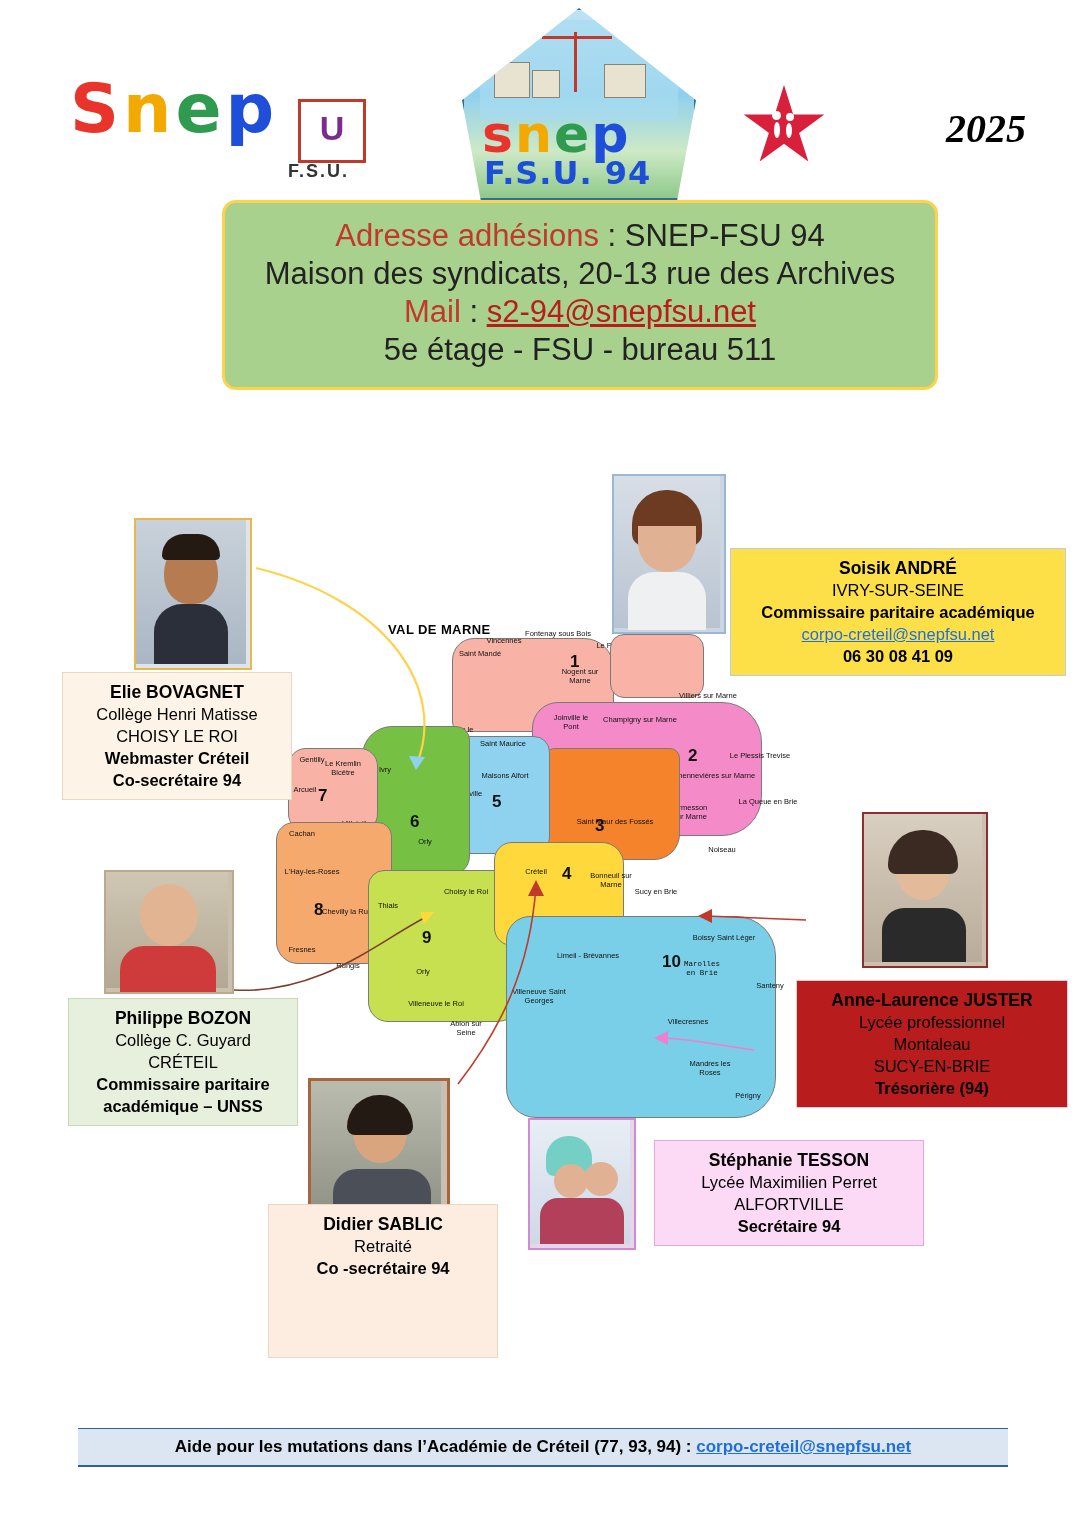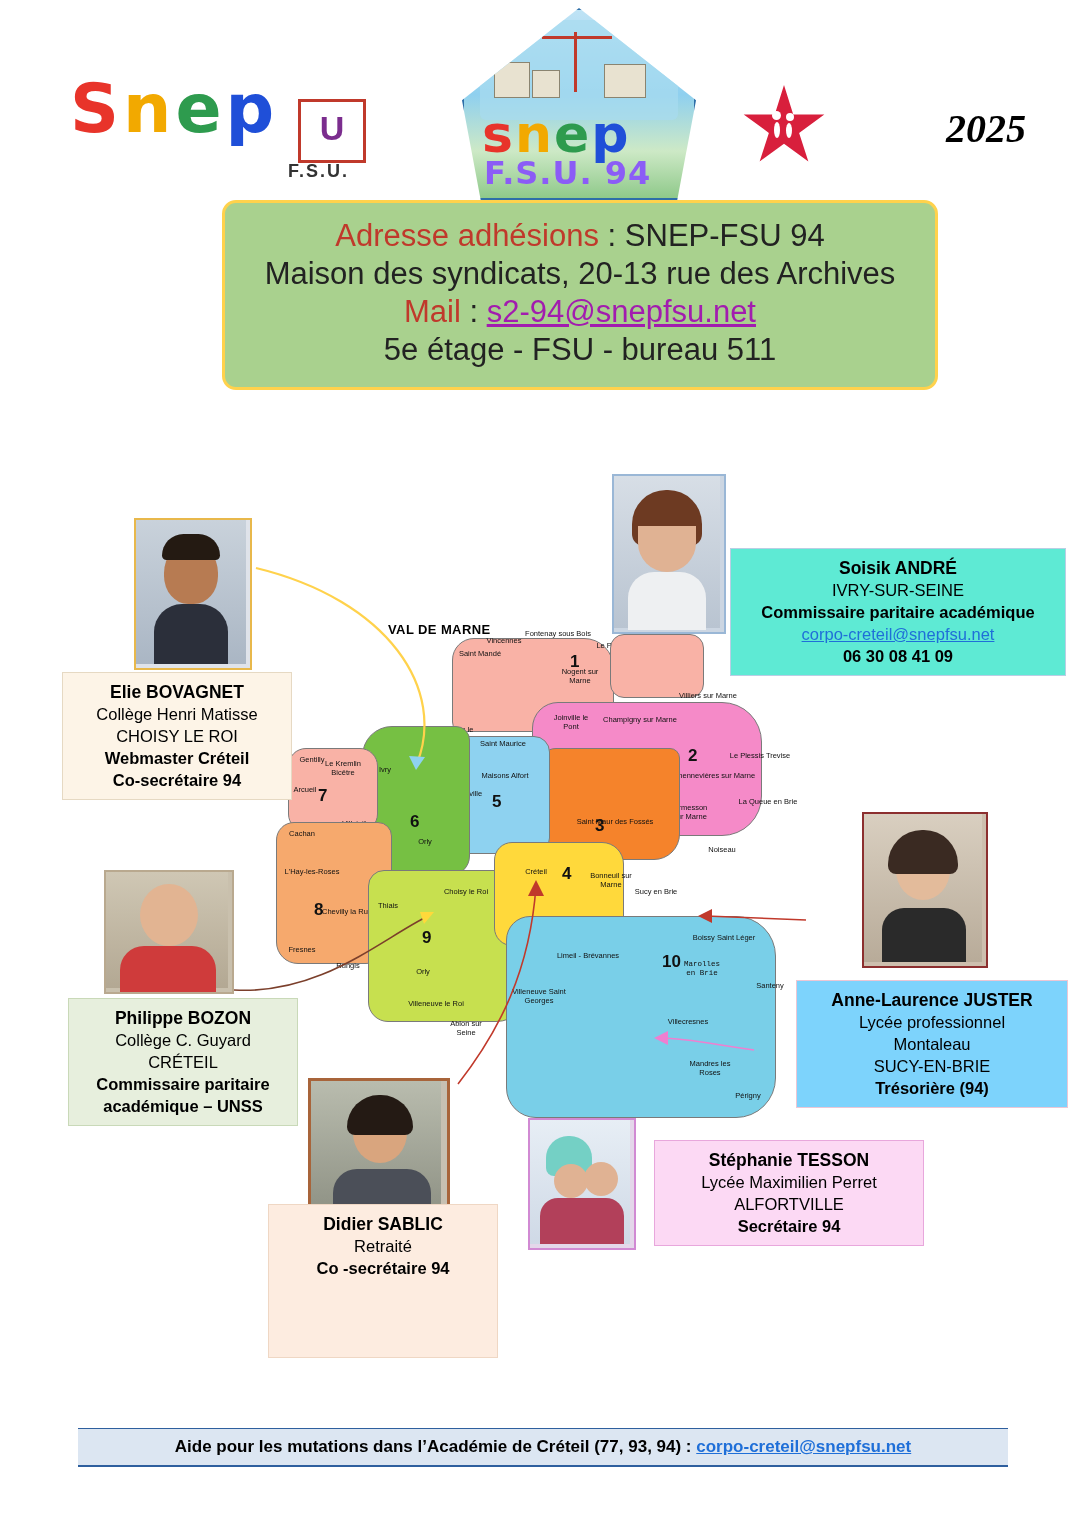--- a/index.html
+++ b/index.html
@@ -23,36 +23,36 @@
   #snep-logo-center{left:462px;top:8px;width:230px;height:188px;}
   .mountain{position:absolute;left:0;top:0;width:230px;height:188px;
     background:linear-gradient(#bfe3f5 0%,#8fd0ef 45%,#cde9c6 75%,#8fc98a 100%);
     clip-path:polygon(50% 0%,100% 48%,92% 100%,8% 100%,0% 48%);
     border:2px solid #2d6ea8;}
   .mnt-sky{position:absolute;left:16px;top:10px;width:198px;height:100px;background:#a8dcf0;border-radius:6px;opacity:.7;}
   .mnt-crane{position:absolute;left:110px;top:22px;width:3px;height:60px;background:#c0392b;}
   .mnt-crane2{position:absolute;left:78px;top:26px;width:70px;height:3px;background:#c0392b;}
   .mnt-block{position:absolute;background:#e8e2d0;border:1px solid #8a8470;}
   .center-snep{position:absolute;left:20px;top:96px;font-family:"DejaVu Sans",sans-serif;font-weight:bold;font-size:52px;letter-spacing:2px;}
-  .center-fsu{position:absolute;left:22px;top:146px;font-family:"DejaVu Sans",sans-serif;font-weight:bold;font-size:32px;color:#8b5cf6;letter-spacing:1px;}
+  .center-fsu{position:absolute;left:22px;top:146px;font-family:"DejaVu Sans",sans-serif;font-weight:bold;font-size:32px;color:#1d4ed8;letter-spacing:1px;}
 
   #star-logo{left:742px;top:85px;width:84px;height:84px;}
   .star-shape{width:84px;height:84px;background:#d81f3c;clip-path:polygon(50% 0%,61% 35%,98% 35%,68% 57%,79% 91%,50% 70%,21% 91%,32% 57%,2% 35%,39% 35%);}
   .star-fig{position:absolute;left:30px;top:26px;width:24px;height:30px;}
   .star-fig i{position:absolute;display:block;background:#fff;border-radius:50%;}
 
   #year-label{right:60px;top:105px;font-size:40px;font-weight:bold;font-style:italic;font-family:"Liberation Serif",serif;}
 
   
   #address-box{left:222px;top:200px;width:690px;padding:14px 10px 18px;
     background:#a9d18e;border:3px solid #ffd24c;border-radius:14px;text-align:center;}
   #address-box .line{font-size:31px;line-height:38px;color:#222;}
   .red{color:#c0392b;}
   .mail-line{font-size:30px;line-height:48px;}
-  .mail-link{color:#a21caf;text-decoration:underline;text-align:center;}
+  .mail-link{color:#b91c1c;text-decoration:underline;text-align:center;}
 
   
   #map-wrap{left:270px;top:620px;width:530px;height:520px;}
   #map-title{left:388px;top:622px;font-size:13px;font-weight:bold;letter-spacing:.4px;}
   #essonne-label{left:523px;top:1082px;font-size:13px;font-weight:bold;letter-spacing:.4px;}
   .zone{position:absolute;border:1px solid #7a7a7a;}
   .znum{position:absolute;font-size:17px;font-weight:bold;color:#111;}
   .cname{position:absolute;font-size:7.5px;color:#111;text-align:center;line-height:8.5px;}
 
   
@@ -271,37 +271,37 @@
 </div>
 
 <div class="card" style="left:62px;top:672px;width:208px;background:#fdf4e7;border:1px solid #e6d9c3;">
   <div class="nm">Elie BOVAGNET</div>
   <div>Collège Henri Matisse</div>
   <div>CHOISY LE ROI</div>
   <div class="b">Webmaster Créteil</div>
   <div class="b">Co-secrétaire 94</div>
 </div>
 
-<div class="card" style="left:730px;top:548px;width:314px;background:#5eead4;border:1px solid #b9cee4;">
+<div class="card" style="left:730px;top:548px;width:314px;background:#fde047;border:1px solid #b9cee4;">
   <div class="nm">Soisik  ANDRÉ</div>
   <div>IVRY-SUR-SEINE</div>
   <div class="b">Commissaire paritaire académique</div>
   <div><a href="#">corpo-creteil@snepfsu.net</a></div>
   <div class="b">06 30 08 41 09</div>
 </div>
 
 <div class="card" style="left:68px;top:998px;width:208px;background:#e7efdd;border:1px solid #c9d9b8;">
   <div class="nm">Philippe BOZON</div>
   <div>Collège C. Guyard</div>
   <div>CRÉTEIL</div>
   <div class="b">Commissaire paritaire</div>
   <div class="b">académique – UNSS</div>
 </div>
 
-<div class="card" style="left:796px;top:980px;width:250px;background:#7dd3fc;border:1px solid #ecc6d4;">
+<div class="card" style="left:796px;top:980px;width:250px;background:#b91c1c;border:1px solid #ecc6d4;">
   <div class="nm">Anne-Laurence JUSTER</div>
   <div>Lycée professionnel</div>
   <div>Montaleau</div>
   <div>SUCY-EN-BRIE</div>
   <div class="b">Trésorière (94)</div>
 </div>
 
 <div class="card" style="left:268px;top:1204px;width:208px;height:136px;background:#fdece0;border:1px solid #efd7c4;">
   <div class="nm">Didier SABLIC</div>
   <div>Retraité</div>

